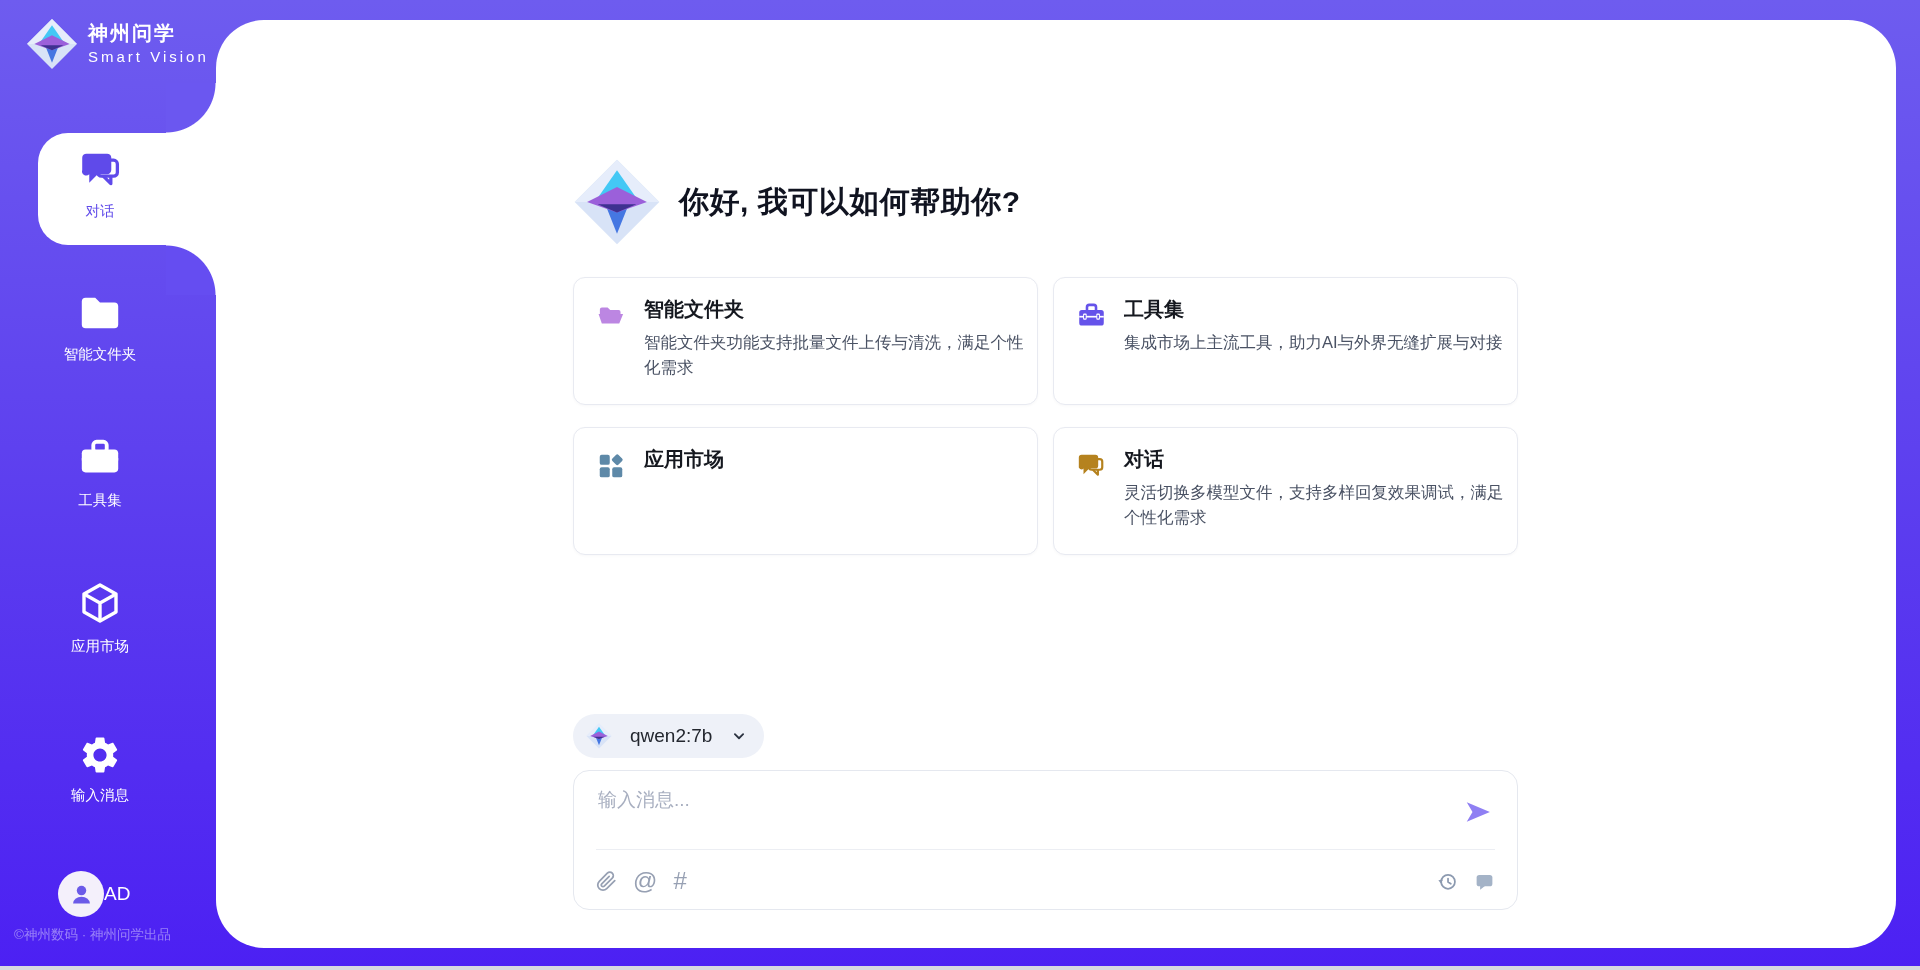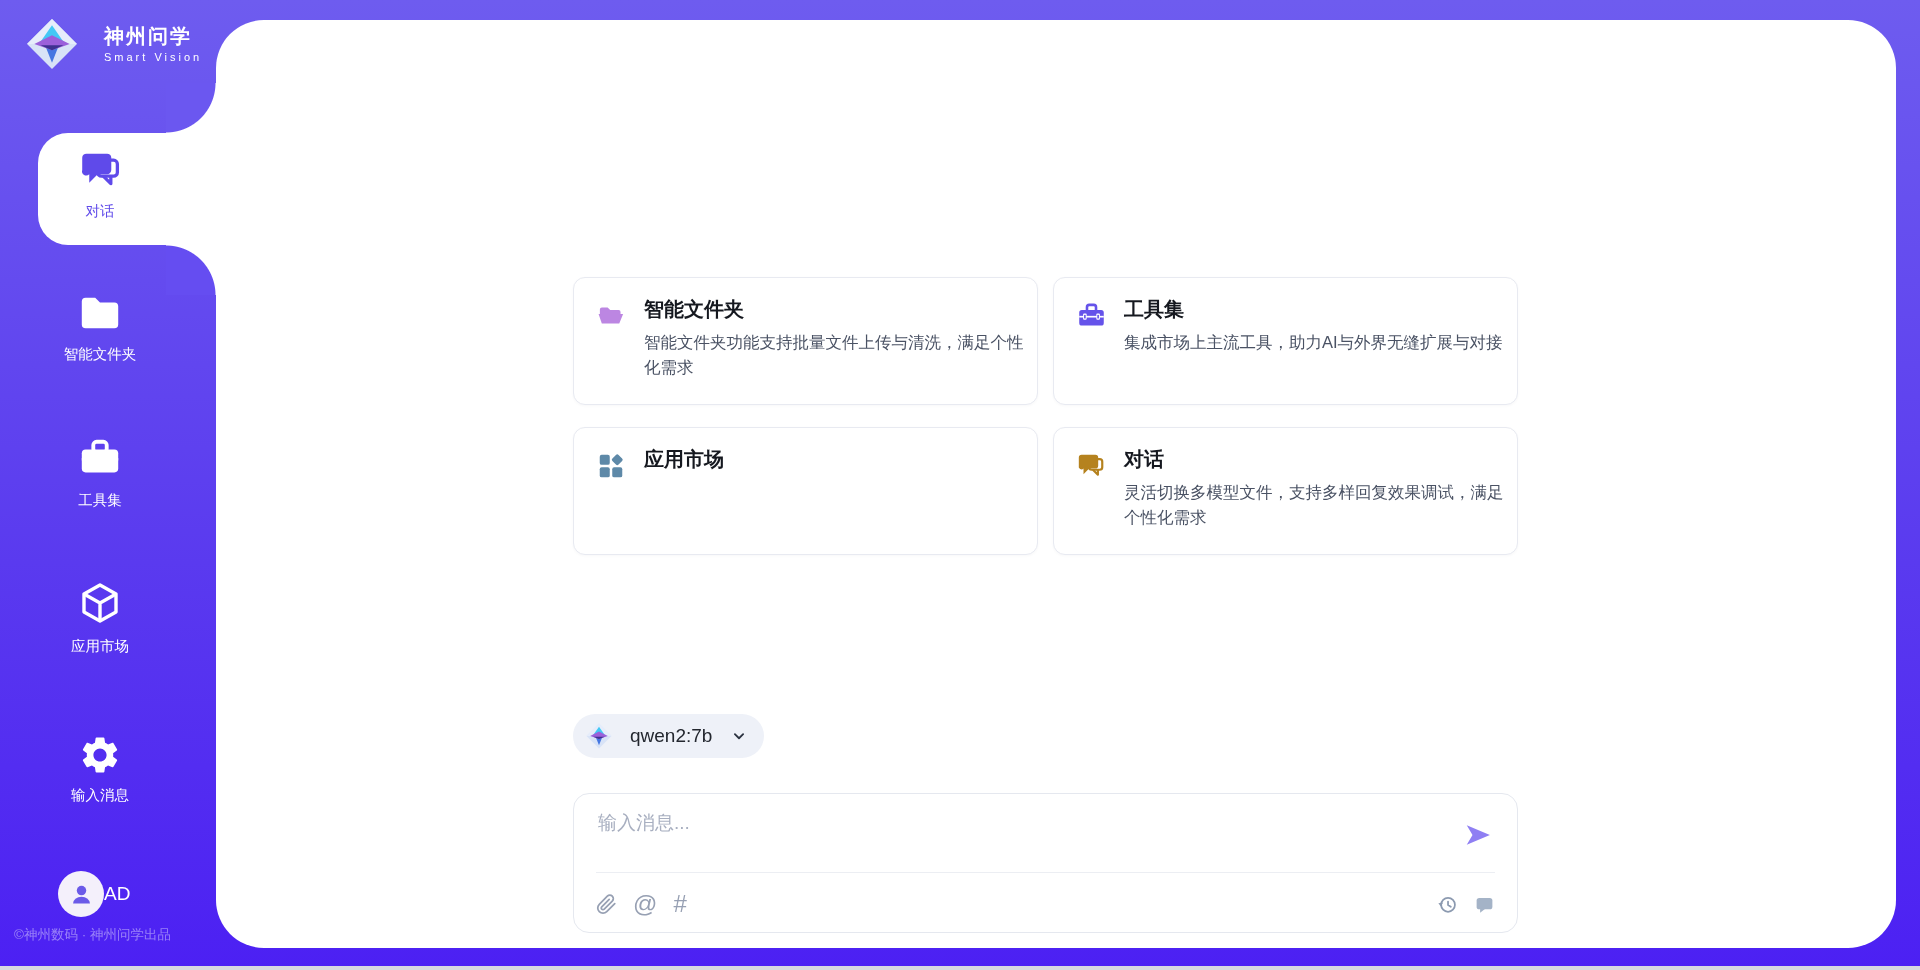--- a/index.html
+++ b/index.html
@@ -9,24 +9,24 @@
   .page { position:relative; width:1920px; height:970px;
           background:linear-gradient(180deg,#6E5CEF 0%,#5A3AEF 58%,#4C20F3 100%); }
 
   .bottom-edge { position:absolute; left:0; bottom:0; width:100%; height:4px; background:#d7d8e1; }
 
   
   .main-panel { position:absolute; left:216px; top:20px; width:1680px; height:928px;
                 background:#fff; border-radius:48px; }
 
   
-  .brand { position:absolute; left:26px; top:18px; display:flex; align-items:center; gap:26px; color:#fff; }
+  .brand { position:absolute; left:26px; top:18px; display:flex; align-items:center; gap:10px; color:#fff; }
   .brand-text { display:flex; flex-direction:column; line-height:1.15; }
   .brand-name { font-size:20px; font-weight:bold; letter-spacing:2px; }
-  .brand-sub  { font-size:11px; letter-spacing:3px; margin-top:3px; }
+  .brand-sub  { font-size:15px; letter-spacing:3px; margin-top:3px; }
 
   .nav-bump { position:absolute; left:38px; top:133px; width:178px; height:112px;
               background:#fff; border-radius:30px 0 0 30px; }
   .fillet { position:absolute; left:166px; width:50px; height:50px; }
   .fillet-top    { top:83px;  background:radial-gradient(50px at 0 0,   #6B57F0 49px, #fff 50px); }
   .fillet-bottom { top:245px; background:radial-gradient(50px at 0 100%,#654DF1 49px, #fff 50px); }
 
   .nav-item { position:absolute; left:20px; width:160px; display:flex; flex-direction:column;
               align-items:center; gap:9px; color:#fff; cursor:pointer; }
   .nav-item .nav-label { font-size:14.5px; }
@@ -213,20 +213,26 @@
           <use href="#sym-person"></use>
         </svg>
     </div>
     <span class="user-name">AD</span>
   </div>
 
   <div class="side-footer">©神州数码 · 神州问学出品</div>
 
   <div class="main-panel" style="background:transparent; pointer-events:none;"></div>
 
+  <div class="greeting" style="left:573px; top:158px; position:absolute;">
+    <svg class="ic" width="88" height="88">
+        <use href="#sym-diamond"></use>
+      </svg>
+    <h1>你好, 我可以如何帮助你?</h1>
+  </div>
 
   <div class="cards" style="left:573px; top:277px;">
     <div class="card">
       <svg class="ic card-icon c-folder" width="31" height="31">
           <use href="#sym-folder-open"></use>
         </svg>
       <div class="card-title">智能文件夹</div>
       <div class="card-desc">智能文件夹功能支持批量文件上传与清洗，满足个性化需求</div>
     </div>
     <div class="card">
@@ -254,21 +260,21 @@
   <div class="model-pill" style="left:573px; top:714px;">
     <svg class="ic" width="26" height="26">
         <use href="#sym-diamond"></use>
       </svg>
     <span class="model-name">qwen2:7b</span>
     <svg class="ic chev" width="18" height="18">
         <use href="#sym-chevron"></use>
       </svg>
   </div>
 
-  <div class="composer" style="left:573px; top:770px;margin-top:23px;">
+  <div class="composer" style="left:573px; top:770px;">
     <textarea placeholder="输入消息..." style=""></textarea>
     <button class="send-btn">
       <svg class="ic" width="30" height="30">
           <use href="#sym-send"></use>
         </svg>
     </button>
     <div class="composer-divider"></div>
     <div class="composer-toolbar">
       <div class="tb-group">
         <button class="tb-btn">

